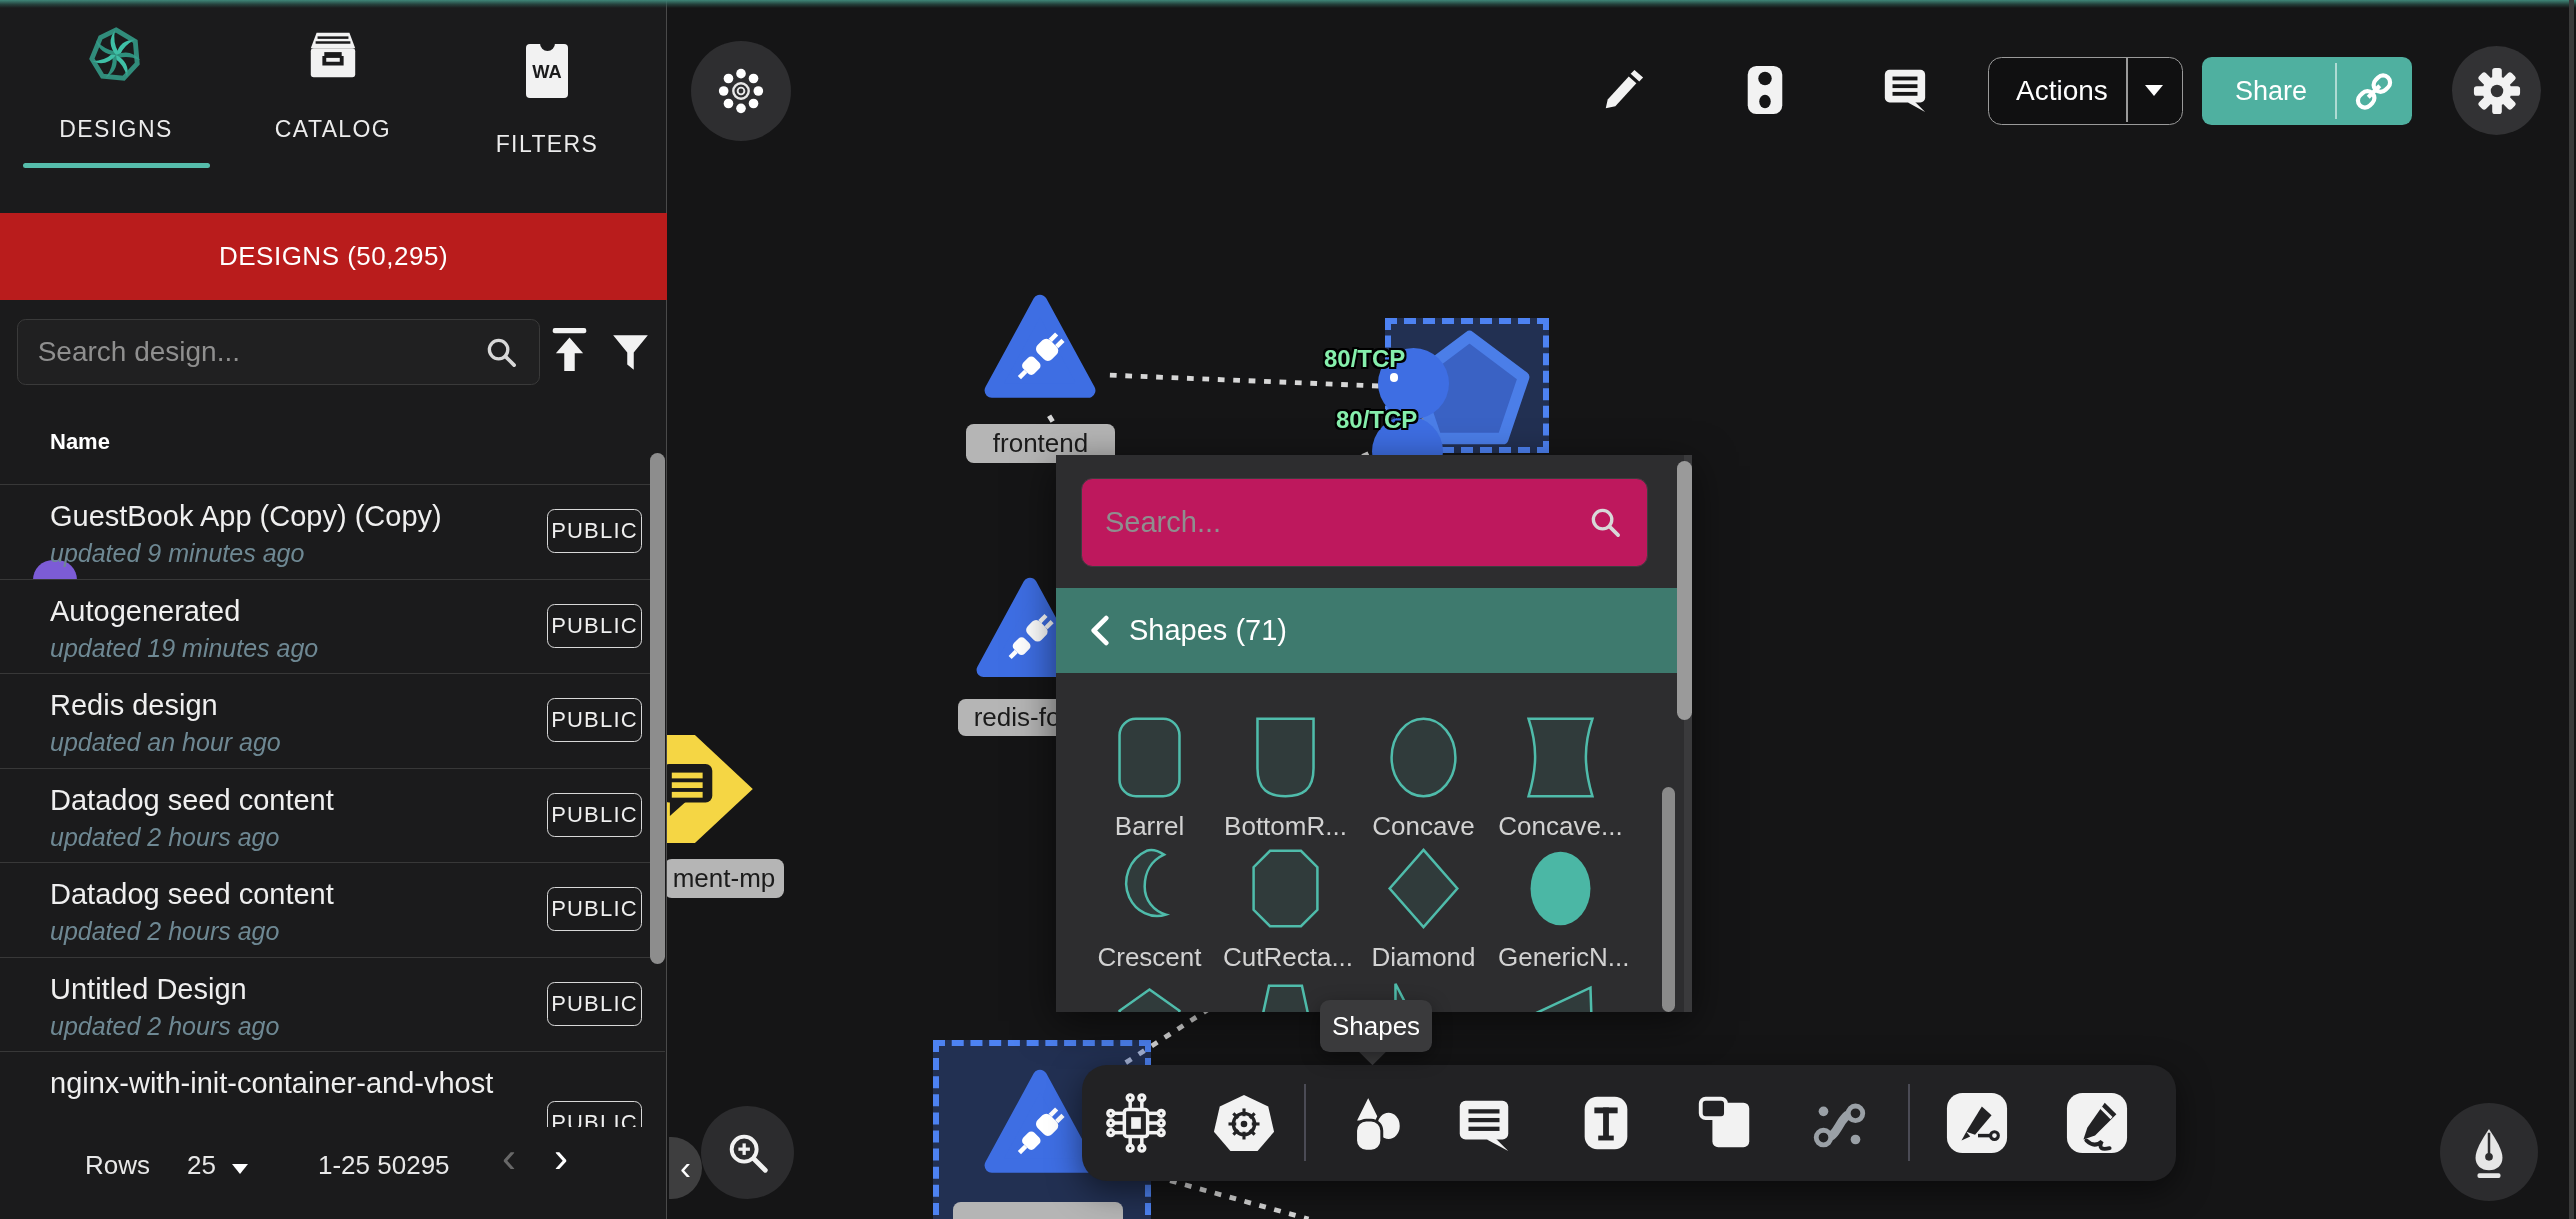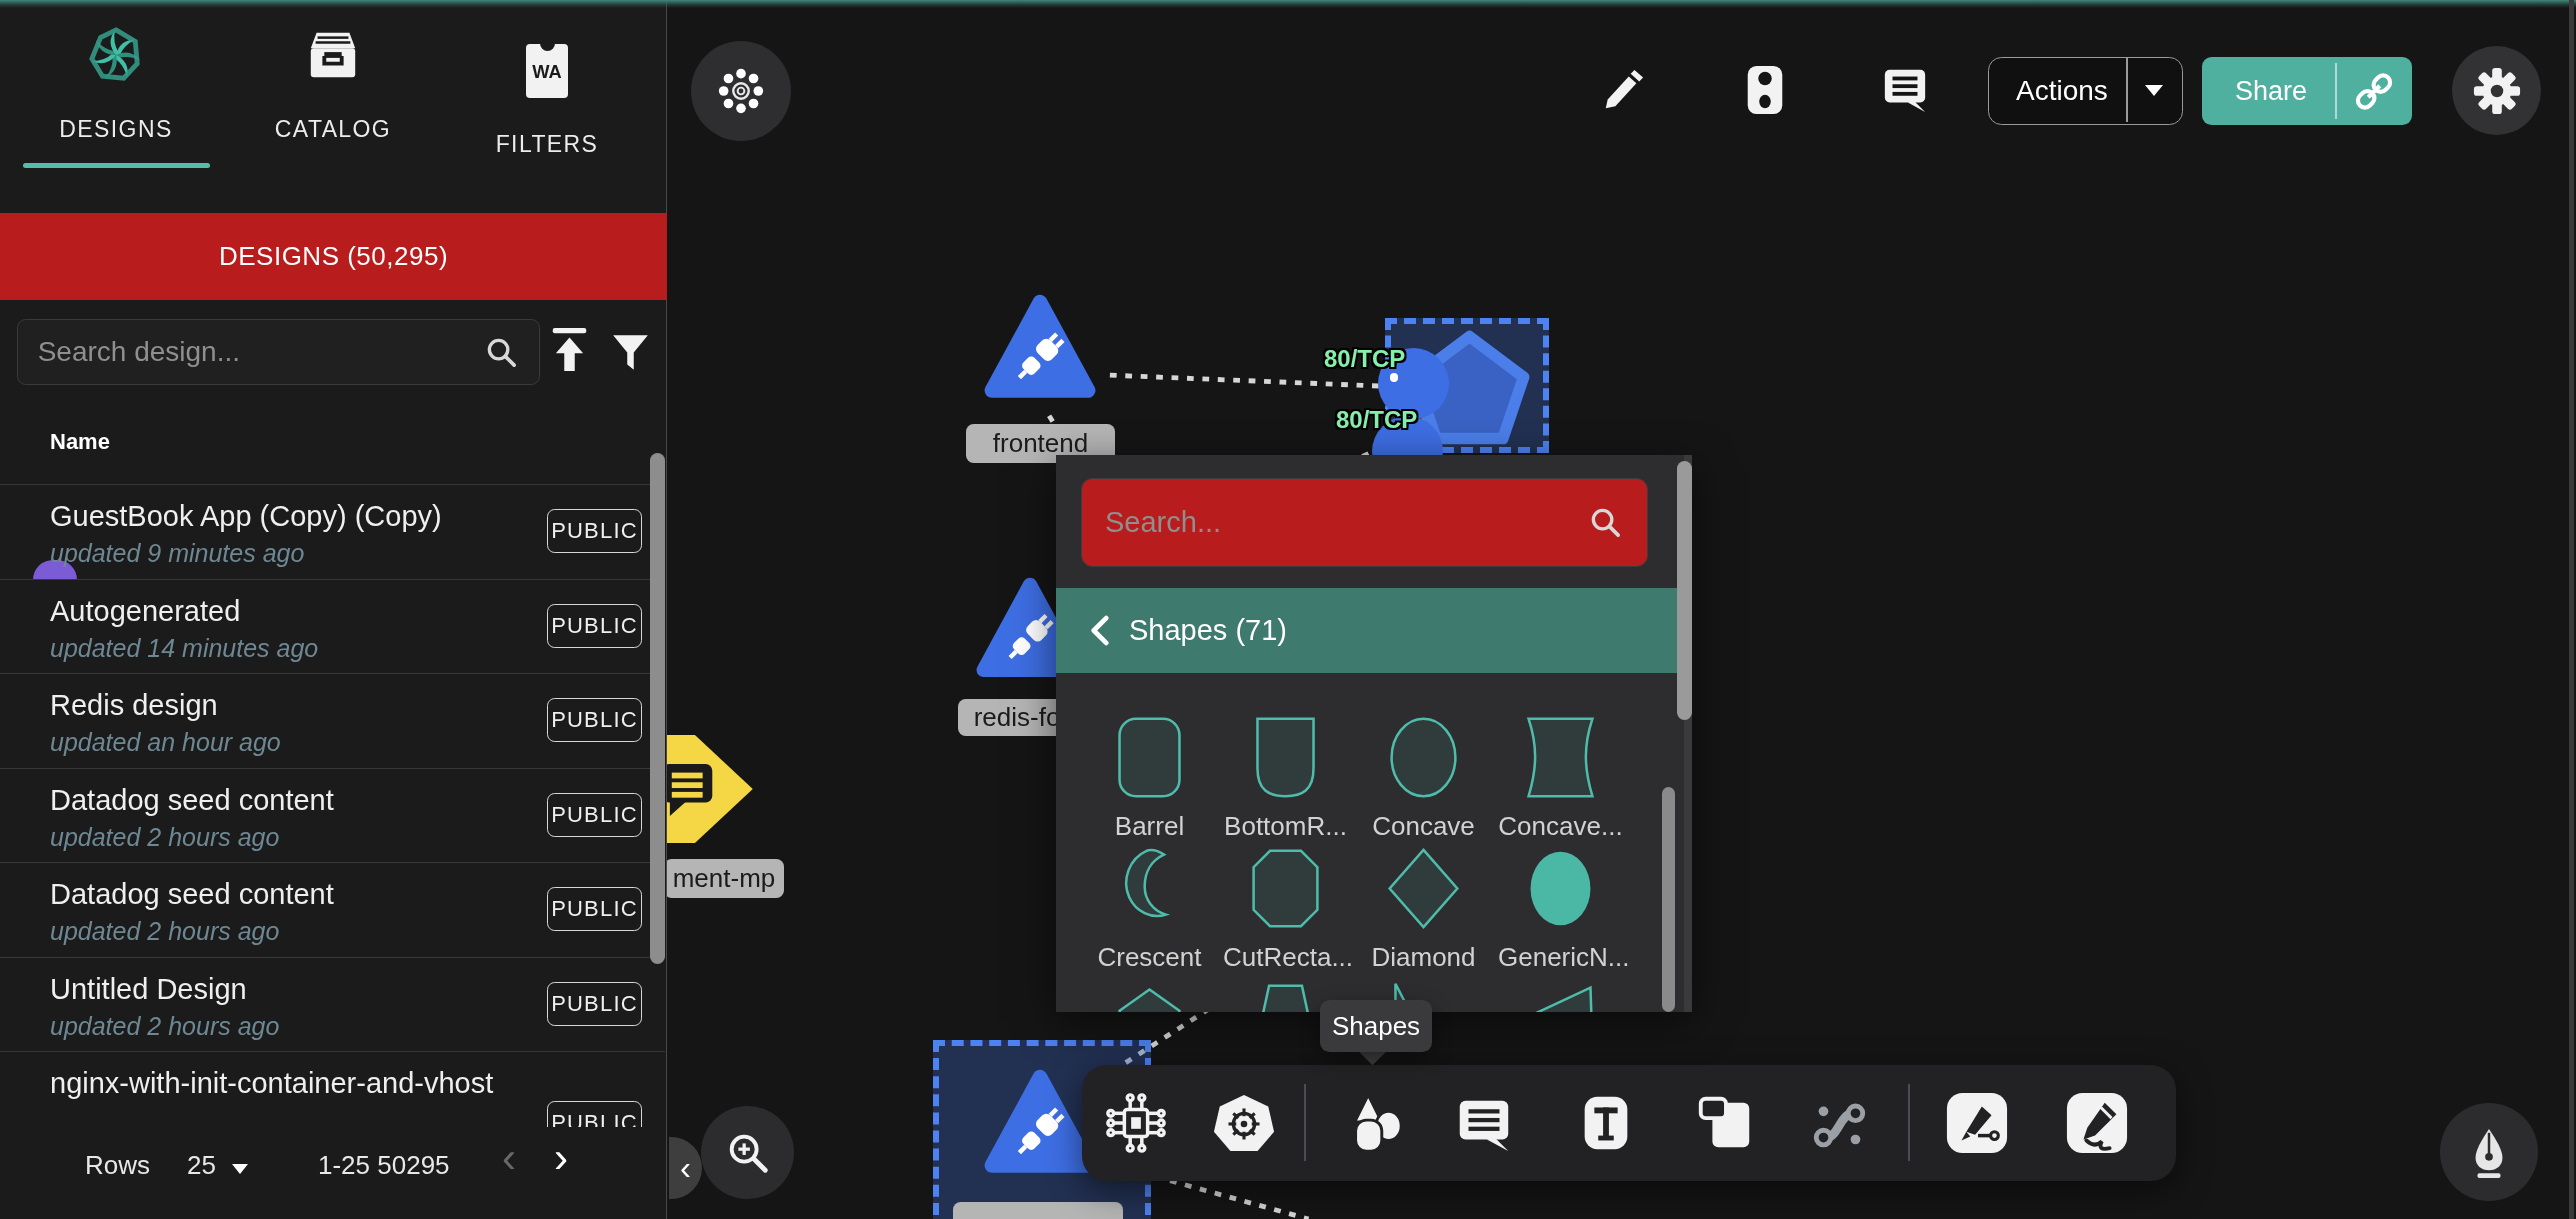--- a/index.html
+++ b/index.html
@@ -43,21 +43,21 @@
               display:flex;align-items:center;justify-content:center;font-size:26px;}
   .edge-label{position:absolute;z-index:4;color:#86efac;font-weight:bold;font-size:24px;white-space:nowrap;
     text-shadow:-1.9px 0 #000,1.9px 0 #000,0 -1.9px #000,0 1.9px #000,-1.9px -1.9px #000,1.9px 1.9px #000,-1.9px 1.9px #000,1.9px -1.9px #000;}
   .sel-rect{position:absolute;border:6.8px dashed #4d82f2;background:rgba(61,105,212,.32);z-index:2;box-sizing:border-box;}
   .port-circle{position:absolute;width:71px;height:71px;border-radius:50%;background:#3e6ee3;z-index:3;}
   .circle-btn{position:absolute;border-radius:50%;background:#2e2e30;display:flex;align-items:center;
               justify-content:center;z-index:13;}
   
   .shapes-panel{left:1056px;top:455px;width:636px;height:557px;background:#2d2d2f;z-index:10;
                 overflow:hidden;box-shadow:0 9.6px 39px rgba(0,0,0,.55);}
-  .sp-search{position:absolute;left:25px;top:23px;width:567px;height:89px;background:#b91c1c;
+  .sp-search{position:absolute;left:25px;top:23px;width:567px;height:89px;background:#be185d;
              border:1px solid #3d3d3f;border-radius:11.6px;box-sizing:border-box;display:flex;align-items:center;}
   .sp-search input{flex:1;background:transparent;border:none;outline:none;color:#e8e8e8;font-size:29px;
                    padding:0 23px;font-family:inherit;}
   .sp-search input::placeholder{color:#8f8f8f;}
   .sp-header{position:absolute;left:0;top:133px;width:636px;height:85px;background:#3e7a6e;display:flex;
              align-items:center;}
   .sp-header .sp-title{color:#fff;font-size:29px;margin-left:73px;}
   .shape-cell{position:absolute;width:125px;text-align:center;}
   .shape-cell .slabel{display:block;margin-top:5.8px;font-size:26px;color:#d2d2d2;white-space:nowrap;}
   .sp-scroll-outer{position:absolute;left:628px;top:0;width:7.7px;height:557px;background:#3a3a3c;}
@@ -516,21 +516,21 @@
 
     <div class="abs rows-clip">
       <div class="avatar-half abs" style="left:33px;top:76px;"></div>
       <div class="drow" style="top:0;">
         <span class="dname">GuestBook App (Copy) (Copy)</span>
         <span class="dupd">updated 9 minutes ago</span>
         <span class="badge">PUBLIC</span>
       </div>
       <div class="drow" style="top:95px;background:#1b1b1c;">
         <span class="dname">Autogenerated</span>
-        <span class="dupd">updated 14 minutes ago</span>
+        <span class="dupd">updated 19 minutes ago</span>
         <span class="badge">PUBLIC</span>
       </div>
       <div class="drow" style="top:189px;">
         <span class="dname">Redis design</span>
         <span class="dupd">updated an hour ago</span>
         <span class="badge">PUBLIC</span>
       </div>
       <div class="drow" style="top:284px;">
         <span class="dname">Datadog seed content</span>
         <span class="dupd">updated 2 hours ago</span>

